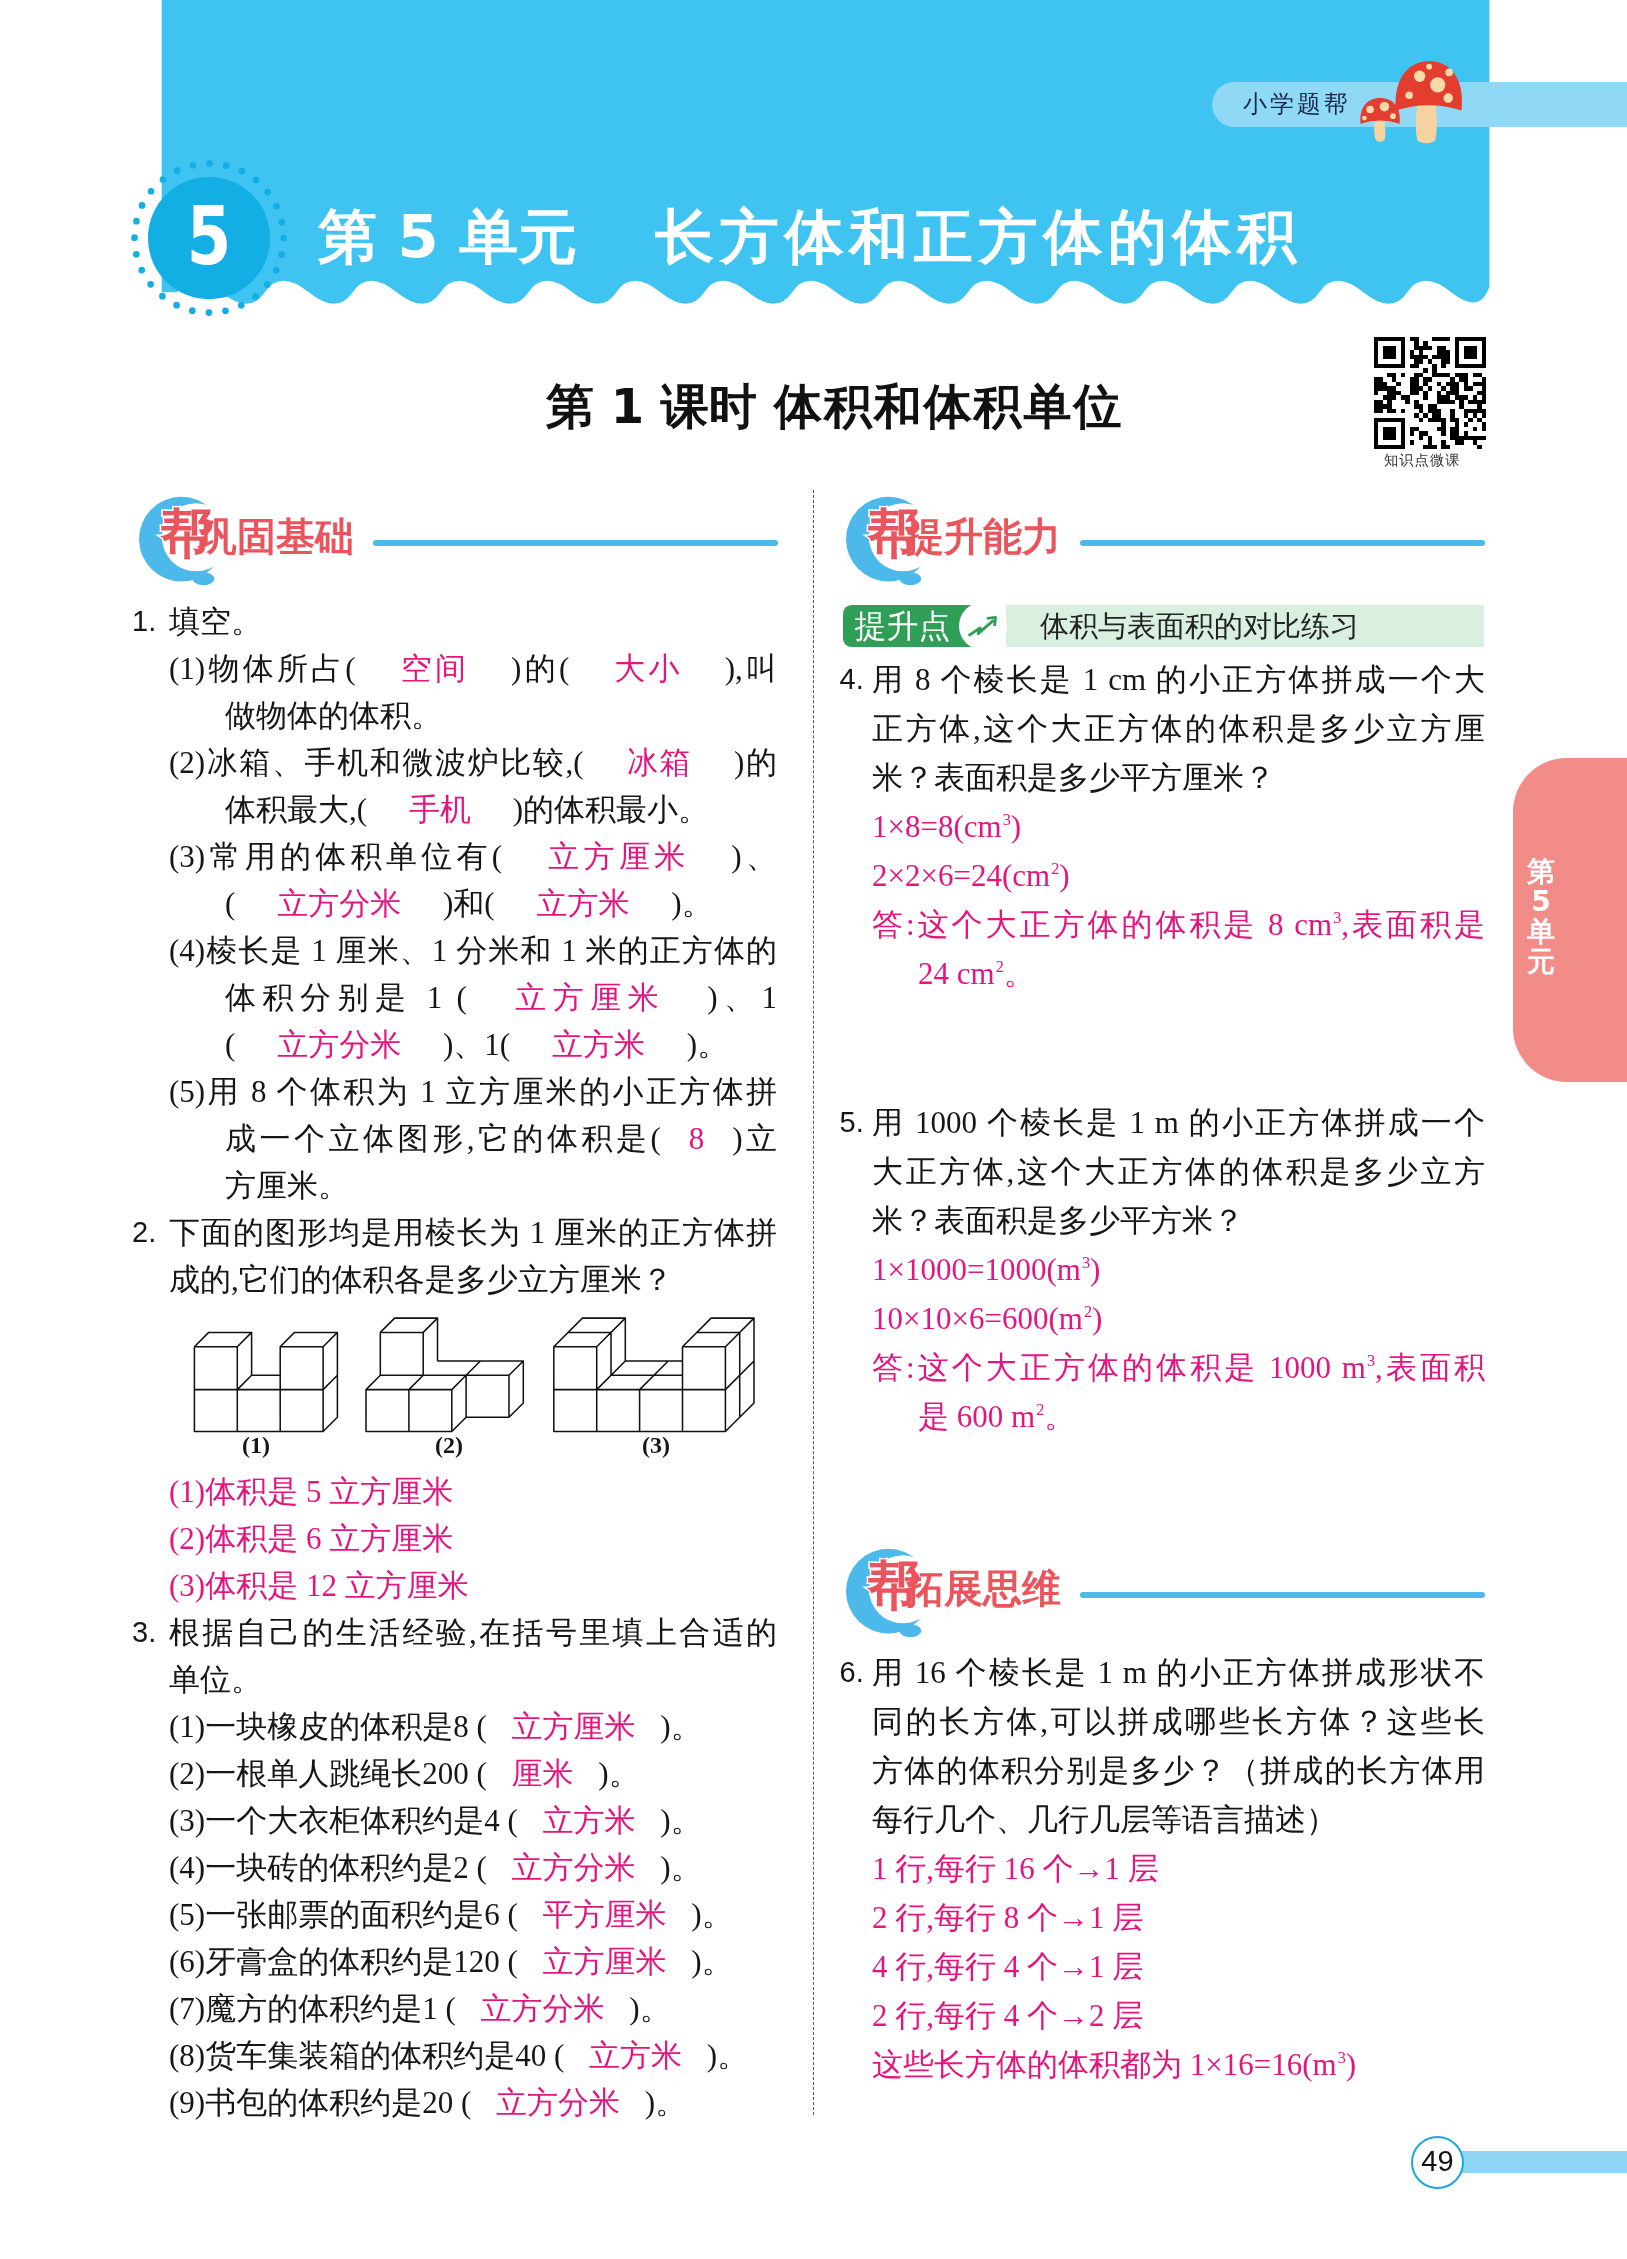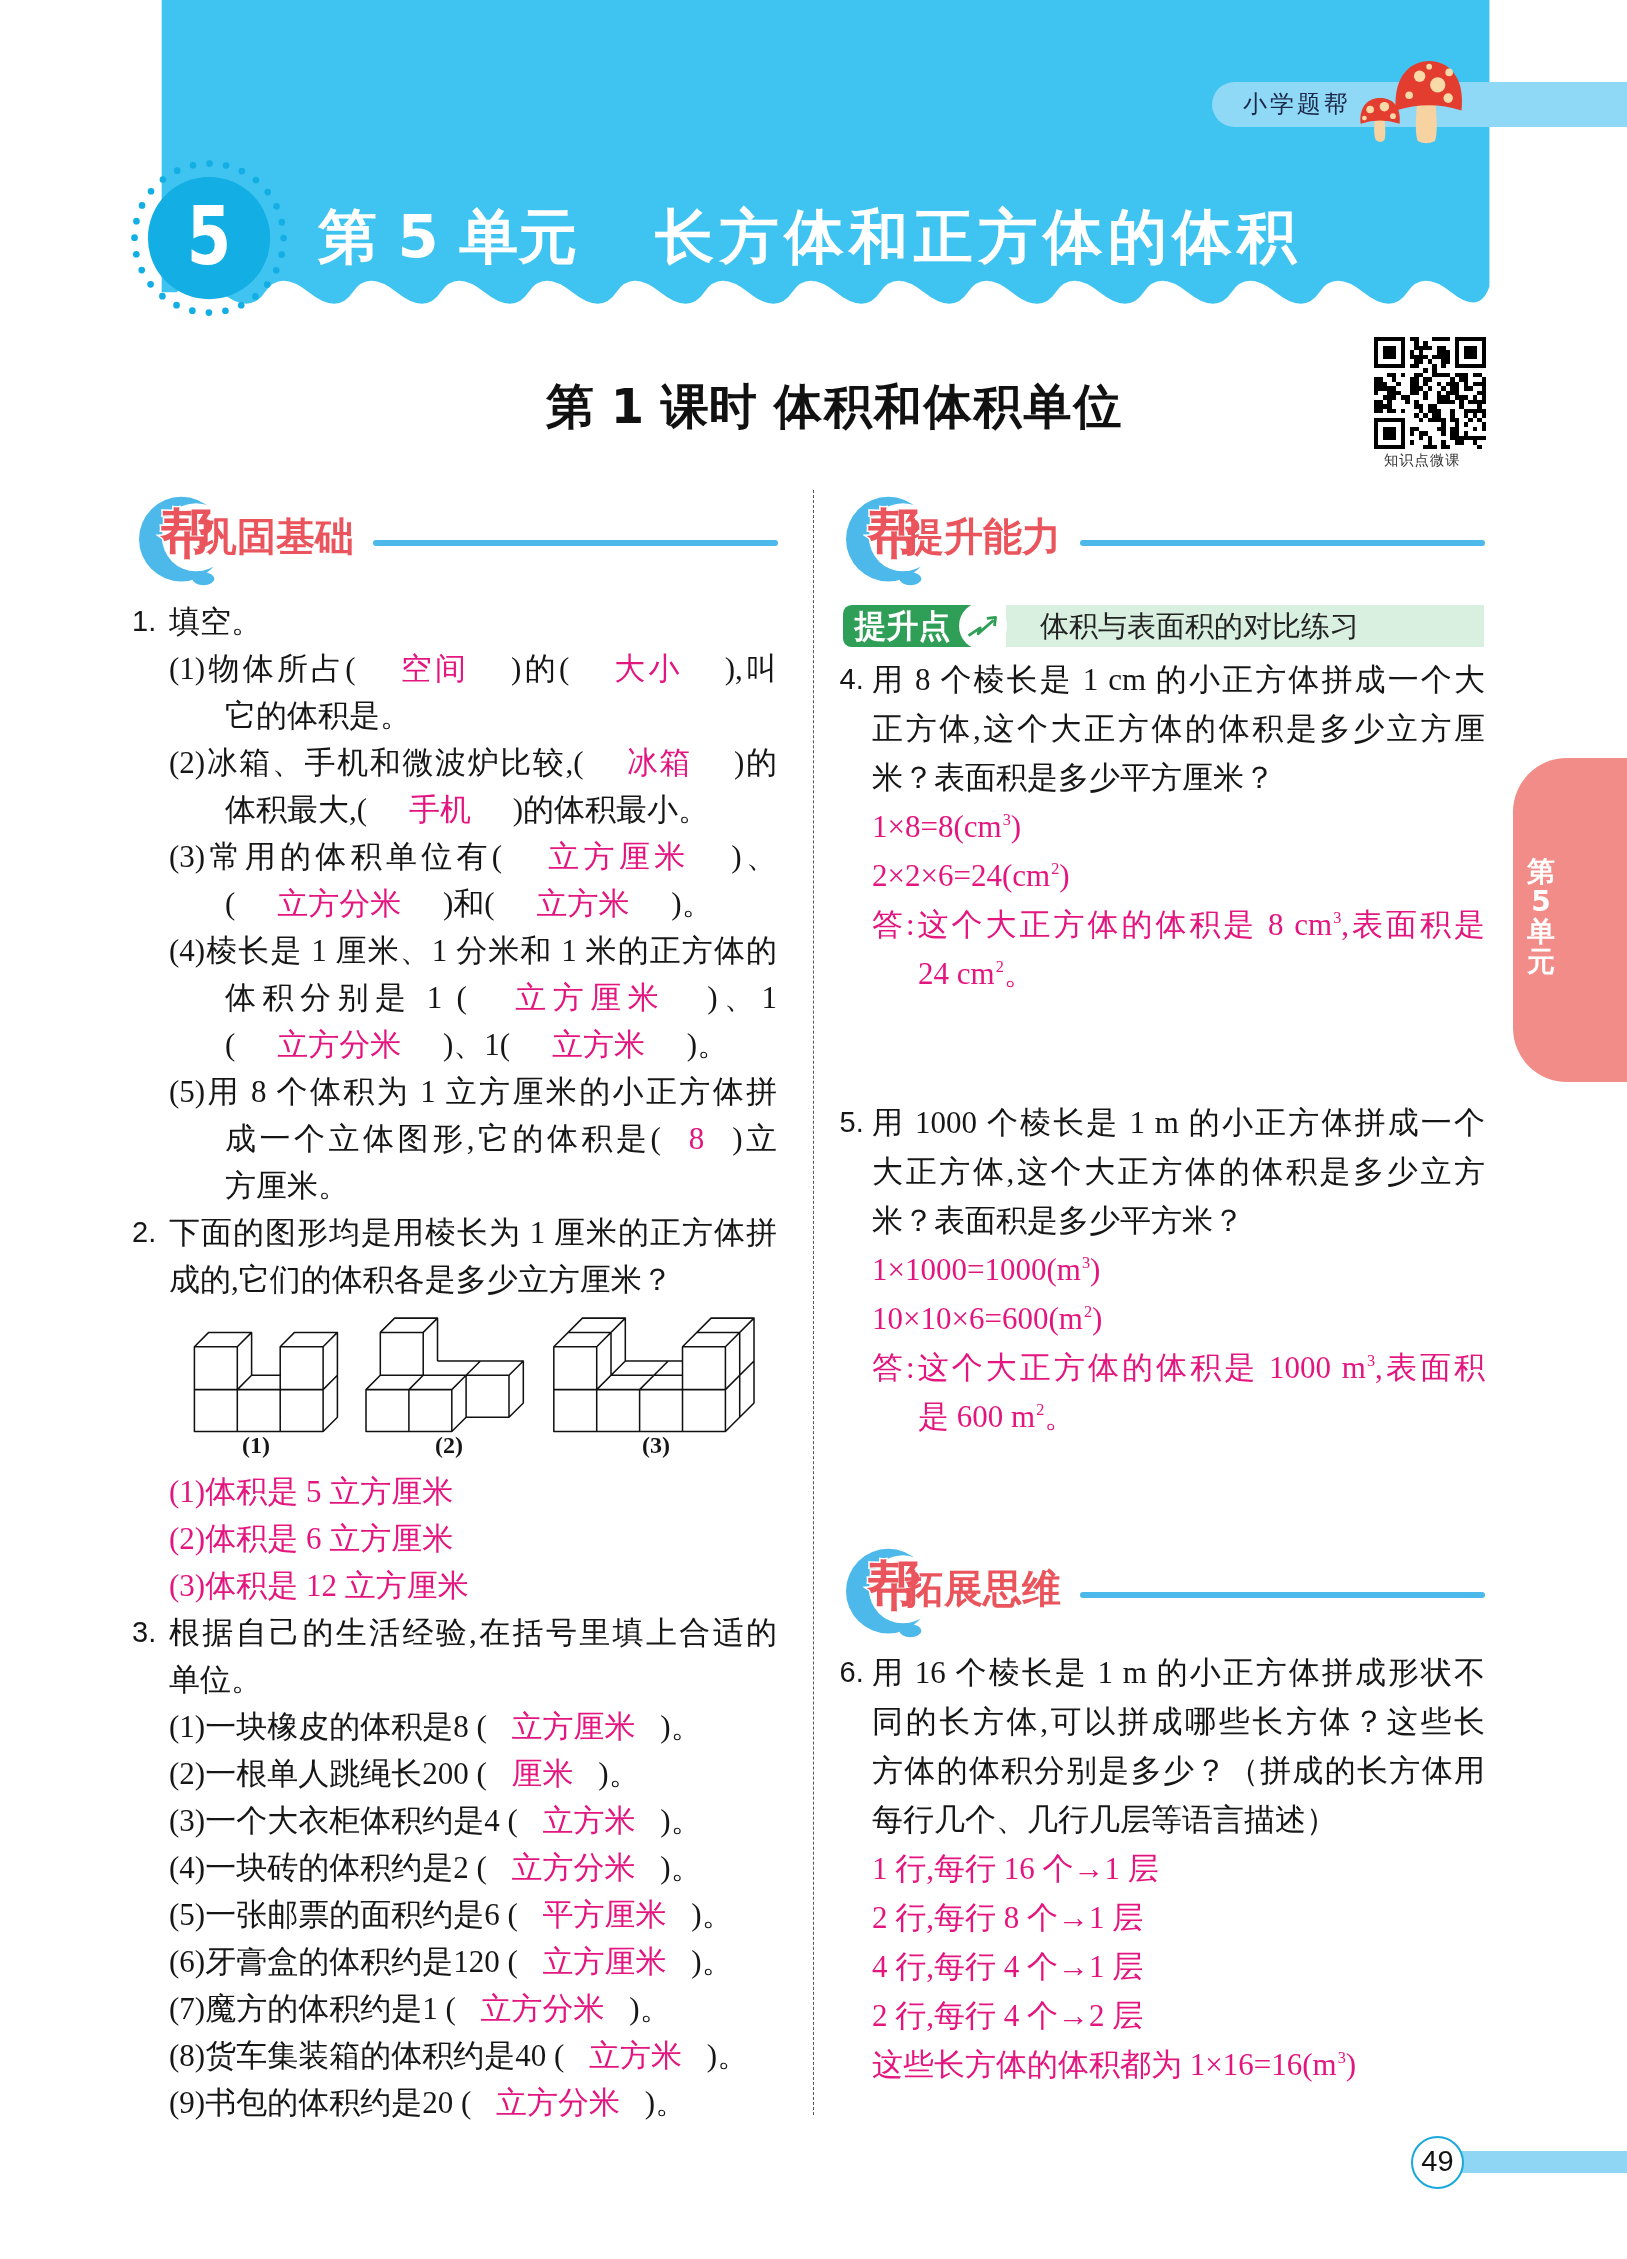--- a/index.html
+++ b/index.html
@@ -34,21 +34,21 @@
   .sec .bang { position:absolute; left:21px; top:12.4px; font-size:54px; line-height:1; font-weight:bold;
                color:var(--heading-red); -webkit-text-stroke:2.9px #fff; paint-order:stroke fill;
                font-family:"DejaVu Sans",sans-serif; }
   .sec .ttl { position:absolute; left:59px; top:22px; font-size:39px; line-height:1; font-weight:bold;
               color:var(--heading-red); font-family:"DejaVu Sans",sans-serif; white-space:nowrap; }
   .sec .rule { position:absolute; left:234px; right:0; top:45px; height:5.7px; background:var(--heading-blue); border-radius:2.9px; }
 
   
   .tag { position:absolute; left:843px; top:605px; width:641px; height:42px; }
   .tag-badge { position:absolute; left:0; top:0; width:134px; height:42px; background:var(--tag-green); border-radius:8.6px 0 0 8.6px; }
-  .tag-badge span { position:absolute; left:11.5px; top:0; line-height:42px; font-size:32px; font-weight:bold; color:#fff;
+  .tag-badge span { position:absolute; left:11.5px; top:0; line-height:42px; font-size:32px; font-weight:normal; color:#fff;
                     font-family:"DejaVu Sans",sans-serif; white-space:nowrap; }
   .tag-circle { position:absolute; left:116px; top:-2.9px; width:48px; height:48px; border-radius:50%; background:#fff; }
   .tag-bar { position:absolute; left:163px; right:0; top:0; height:42px; background:var(--tag-green-light); }
   .tag-bar span { position:absolute; left:34px; top:0; line-height:42px; font-size:29px; color:#222; white-space:nowrap; }
 
   
   .blk { position:absolute; font-size:31px; }
   .ln { display:block; position:relative; height:47px; line-height:47px; white-space:nowrap; }
   .rl { height:49px; line-height:49px; }
   .j { white-space:normal; text-align:justify; text-align-last:justify; }
@@ -394,21 +394,21 @@
       <svg width="48" height="48" viewBox="0 0 50 50">
         <path d="M10,35 L22,27 L20,33 L36,19" fill="none" style="stroke:var(--tag-green)" stroke-width="3" stroke-linejoin="round"></path>
         <path d="M29,17 L38,16 L37,25" fill="none" style="stroke:var(--tag-green)" stroke-width="3" stroke-linejoin="round"></path>
       </svg>
     </div>
   </div>
 
   <div class="blk" style="left:169px;top:598px;width:608px">
     <div class="ln"><span class="qn">1.</span><span>填空。</span></div>
     <div class="ln j"><span>(1)物体所占(</span><span class="a">空间</span><span>)的(</span><span class="a">大小</span><span>),叫</span></div>
-    <div class="ln ind"><span>它的体积是。</span></div>
+    <div class="ln ind"><span>做物体的体积。</span></div>
     <div class="ln j"><span>(2)冰箱、手机和微波炉比较,(</span><span class="a">冰箱</span><span>)的</span></div>
     <div class="ln ind"><span>体积最大,(</span><span class="a">手机</span><span>)的体积最小。</span></div>
     <div class="ln j"><span>(3)常用的体积单位有(</span><span class="a">立方厘米</span><span>)、</span></div>
     <div class="ln ind"><span>(</span><span class="a">立方分米</span><span>)和(</span><span class="a">立方米</span><span>)。</span></div>
     <div class="ln j"><span>(4)棱长是 1 厘米、1 分米和 1 米的正方体的</span></div>
     <div class="ln ind j"><span>体积分别是 1 (</span><span class="a">立方厘米</span><span>)、1</span></div>
     <div class="ln ind"><span>(</span><span class="a">立方分米</span><span>)、1(</span><span class="a">立方米</span><span>)。</span></div>
     <div class="ln j"><span>(5)用 8 个体积为 1 立方厘米的小正方体拼</span></div>
     <div class="ln ind j"><span>成一个立体图形,它的体积是(</span><span class="a s">8</span><span>)立</span></div>
     <div class="ln ind"><span>方厘米。</span></div>

